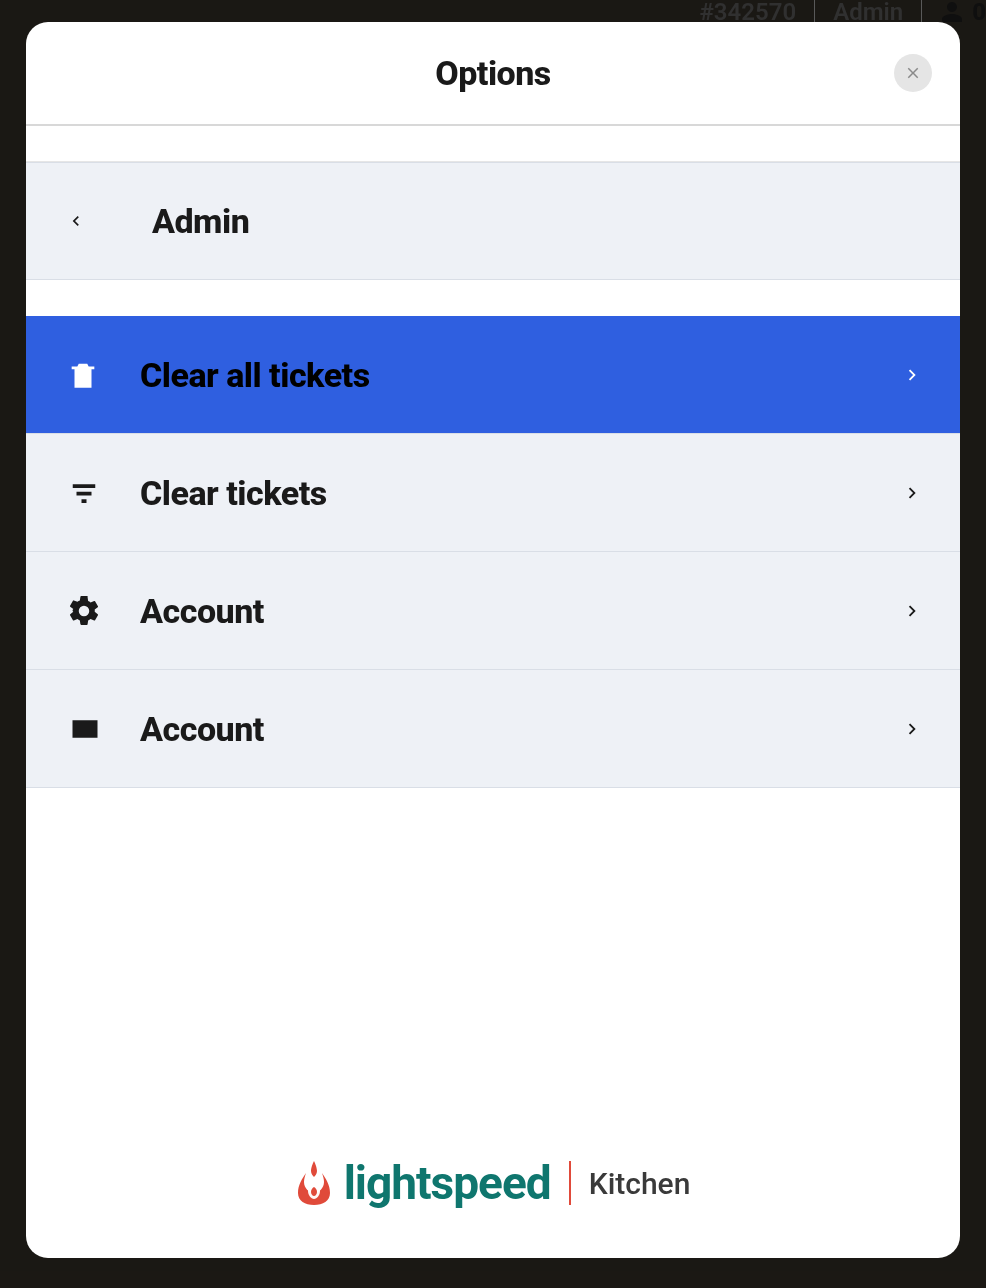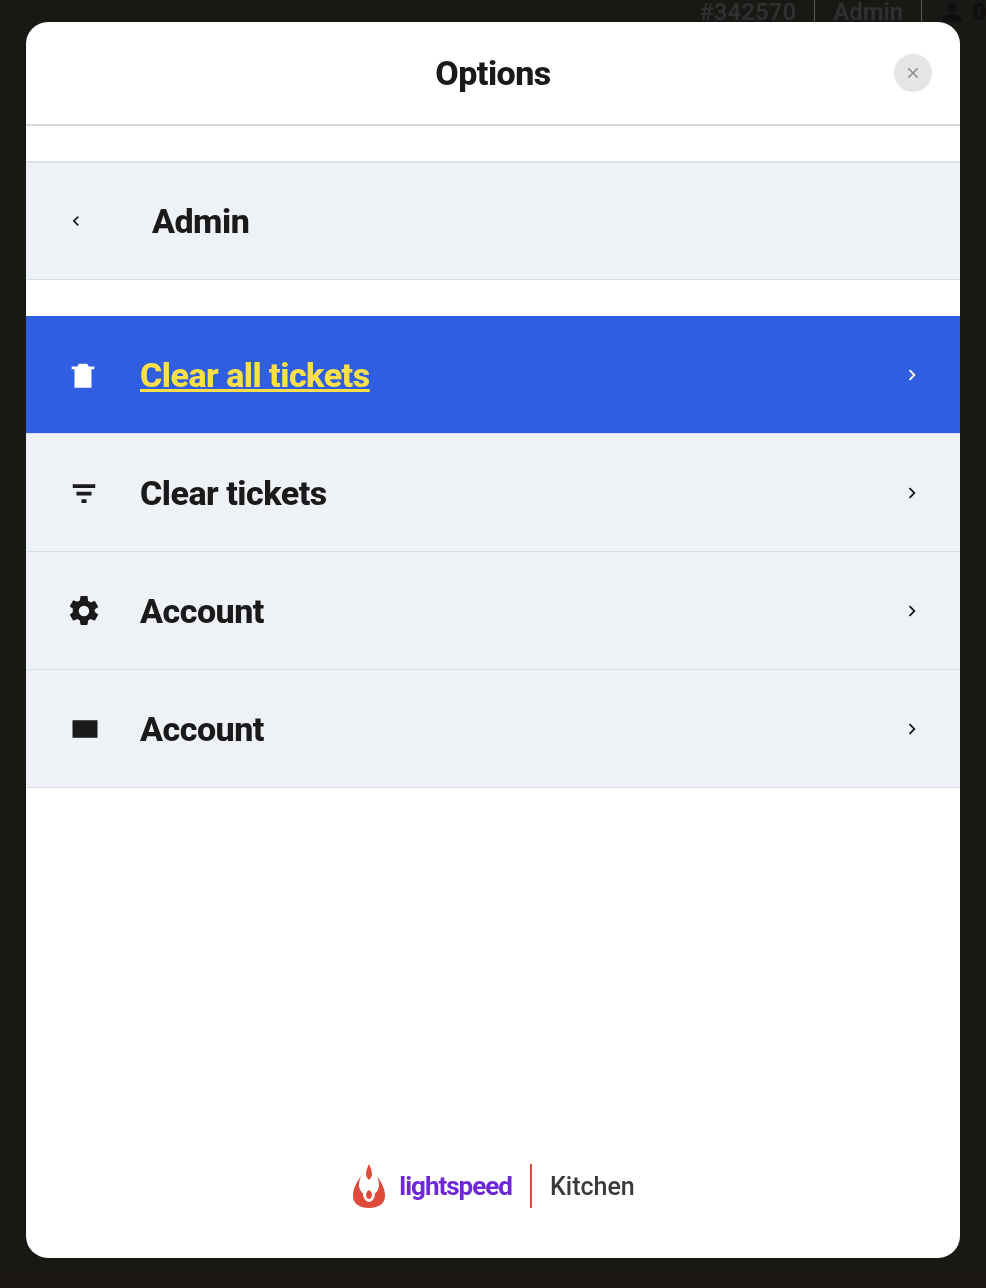--- a/index.html
+++ b/index.html
@@ -121,53 +121,53 @@
   }
   .row .chev {
     width: 28px;
     display: flex;
     align-items: center;
     justify-content: center;
   }
   .row.active {
     background: #2f5fe0;
   }
-  .row.active .label { color: #fde047; text-decoration: underline; }
+  .row.active .label { color: #000000; }
   .row.active svg { fill: #ffffff; }
   .row.active .chev svg { fill: #ffffff; }
 
   .row svg { fill: #1a1a1a; }
   .row .chev svg { fill: #1a1a1a; }
 
   .modal-footer {
     flex: 1;
     display: flex;
     align-items: flex-end;
     justify-content: center;
     padding-bottom: 48px;
   }
   .brand {
     display: flex;
     align-items: center;
     gap: 12px;
   }
   .brand-text {
-    font-size: 26px;
+    font-size: 46px;
     font-weight: 700;
-    color: #6d28d9;
+    color: #0f766e;
     letter-spacing: -1px;
   }
   .brand-divider {
     width: 2px;
     height: 44px;
     background: #e04a3a;
     margin: 0 6px;
   }
   .brand-sub {
-    font-size: 25px;
+    font-size: 30px;
     font-weight: 500;
     color: #3a3a3a;
   }
   .flame { width: 36px; height: 48px; }
 </style>
 </head>
 <body>
 
 <div class="topbar">
   <span>#342570</span>

